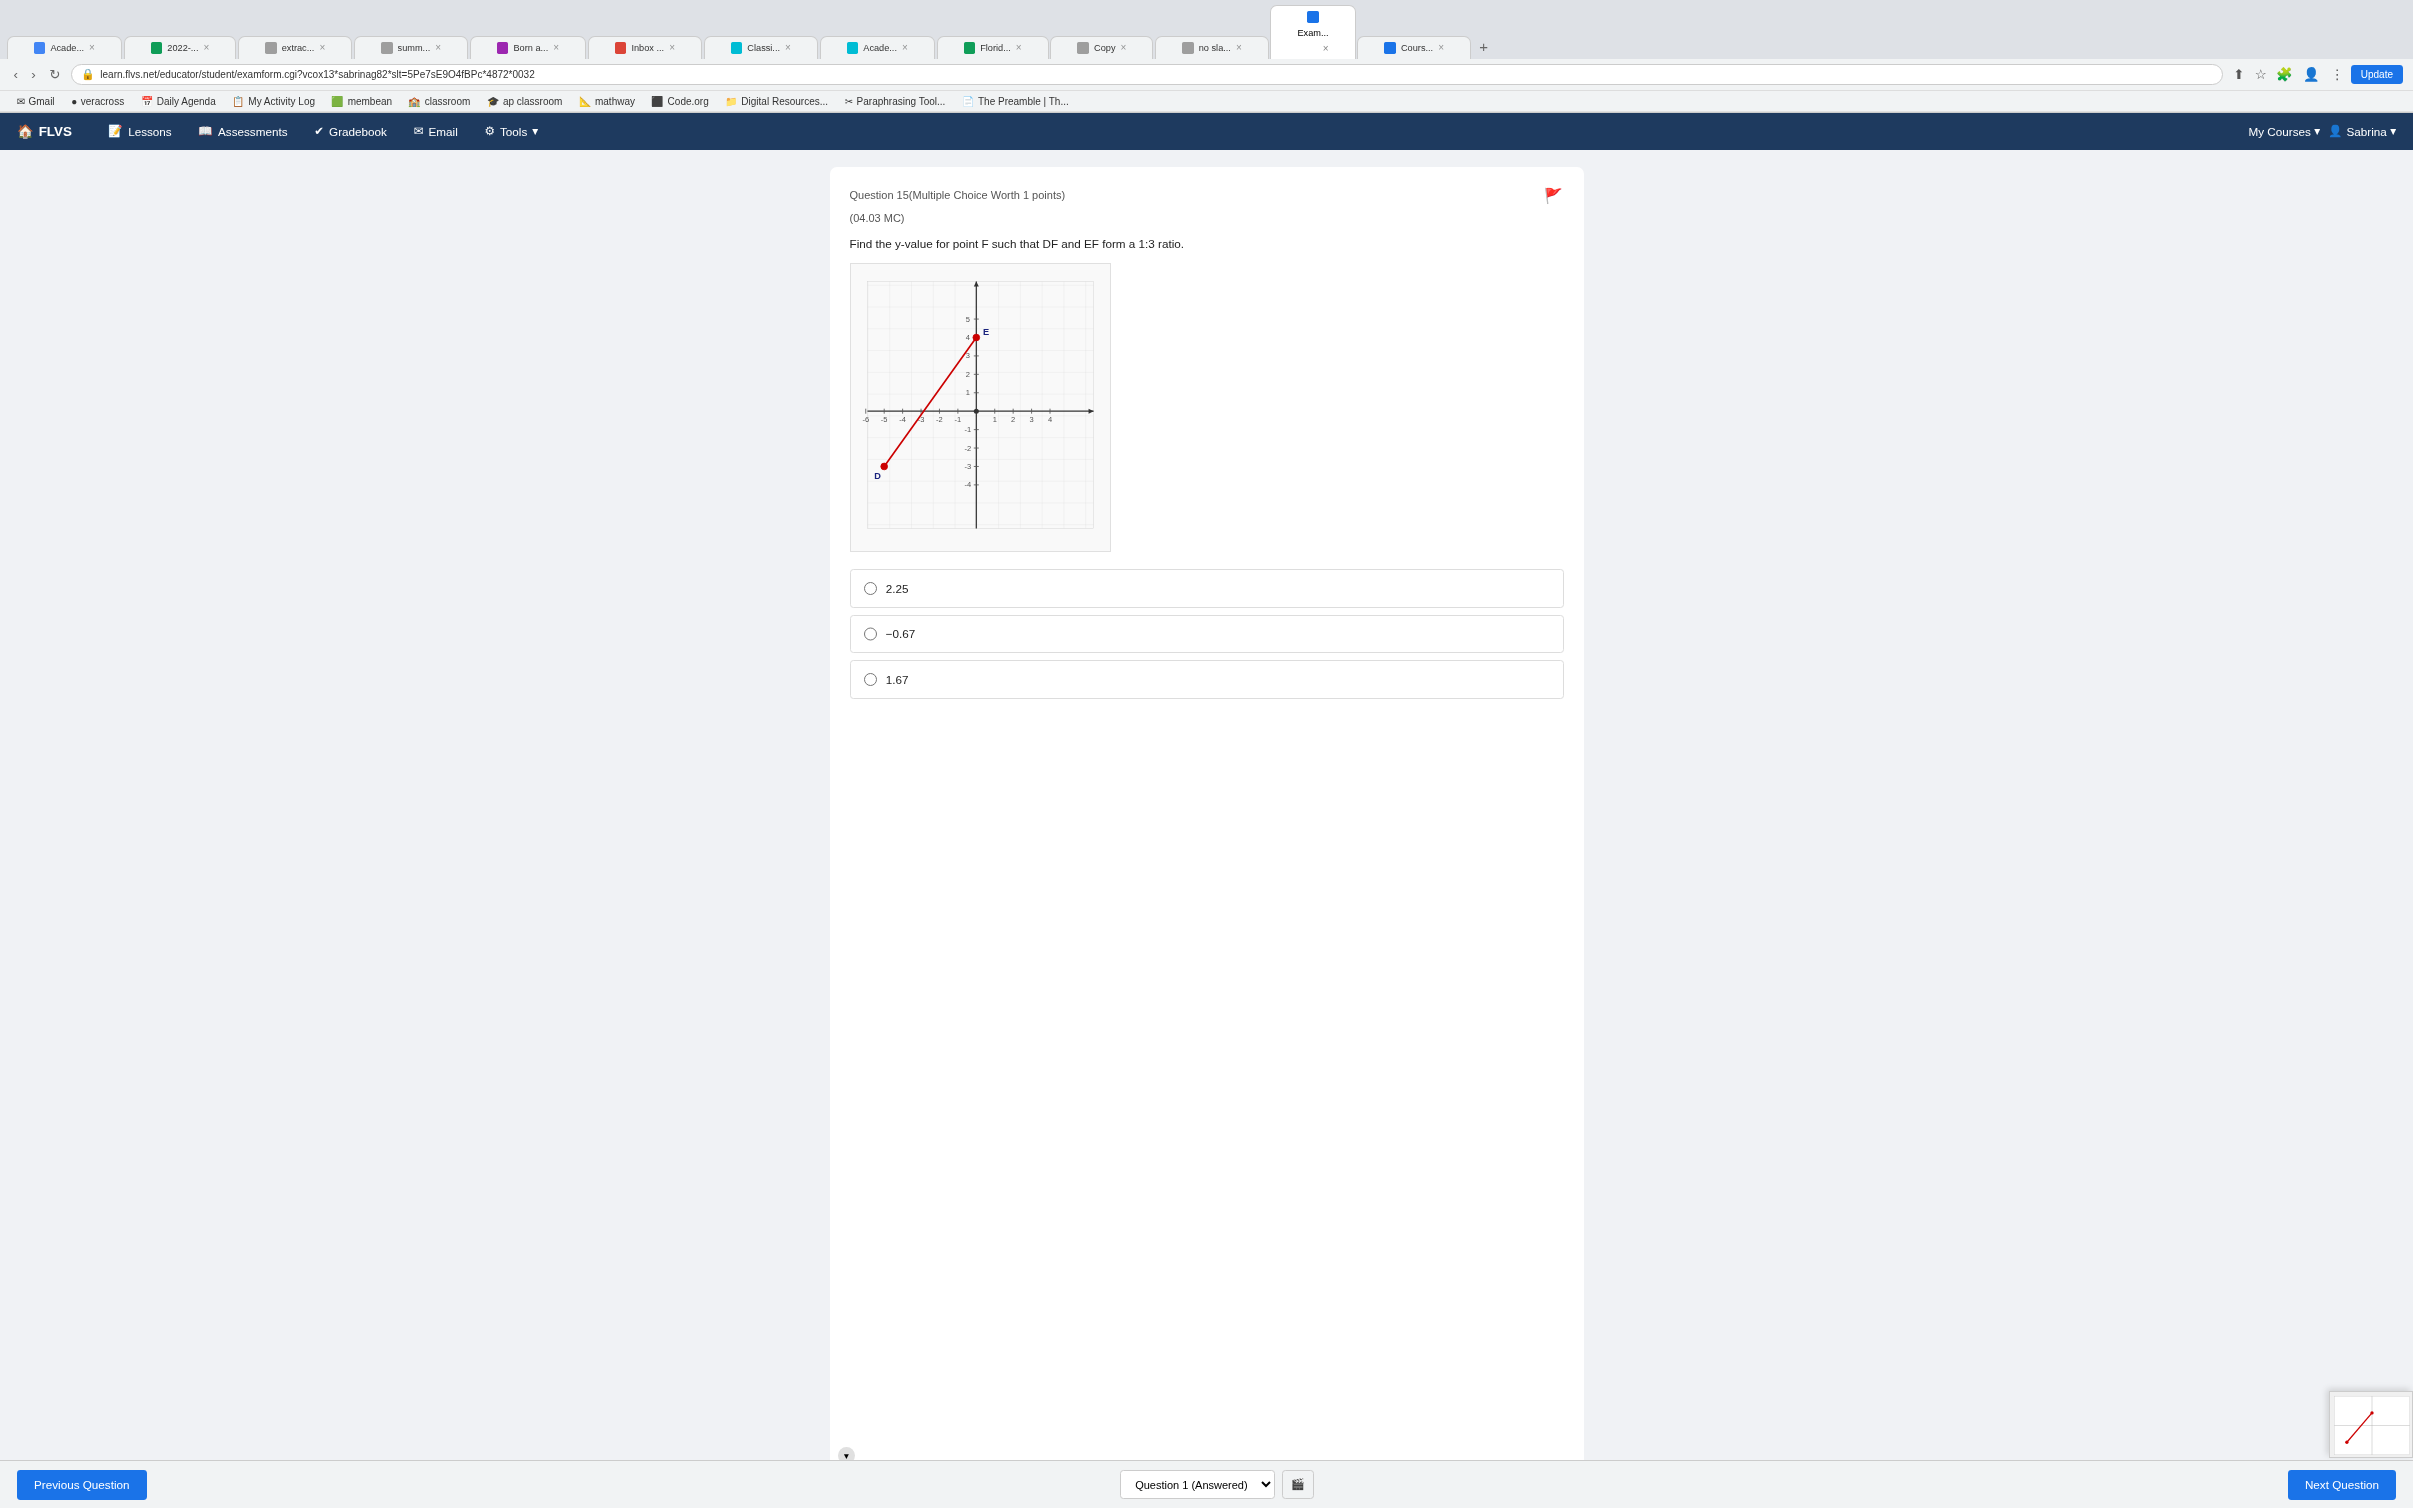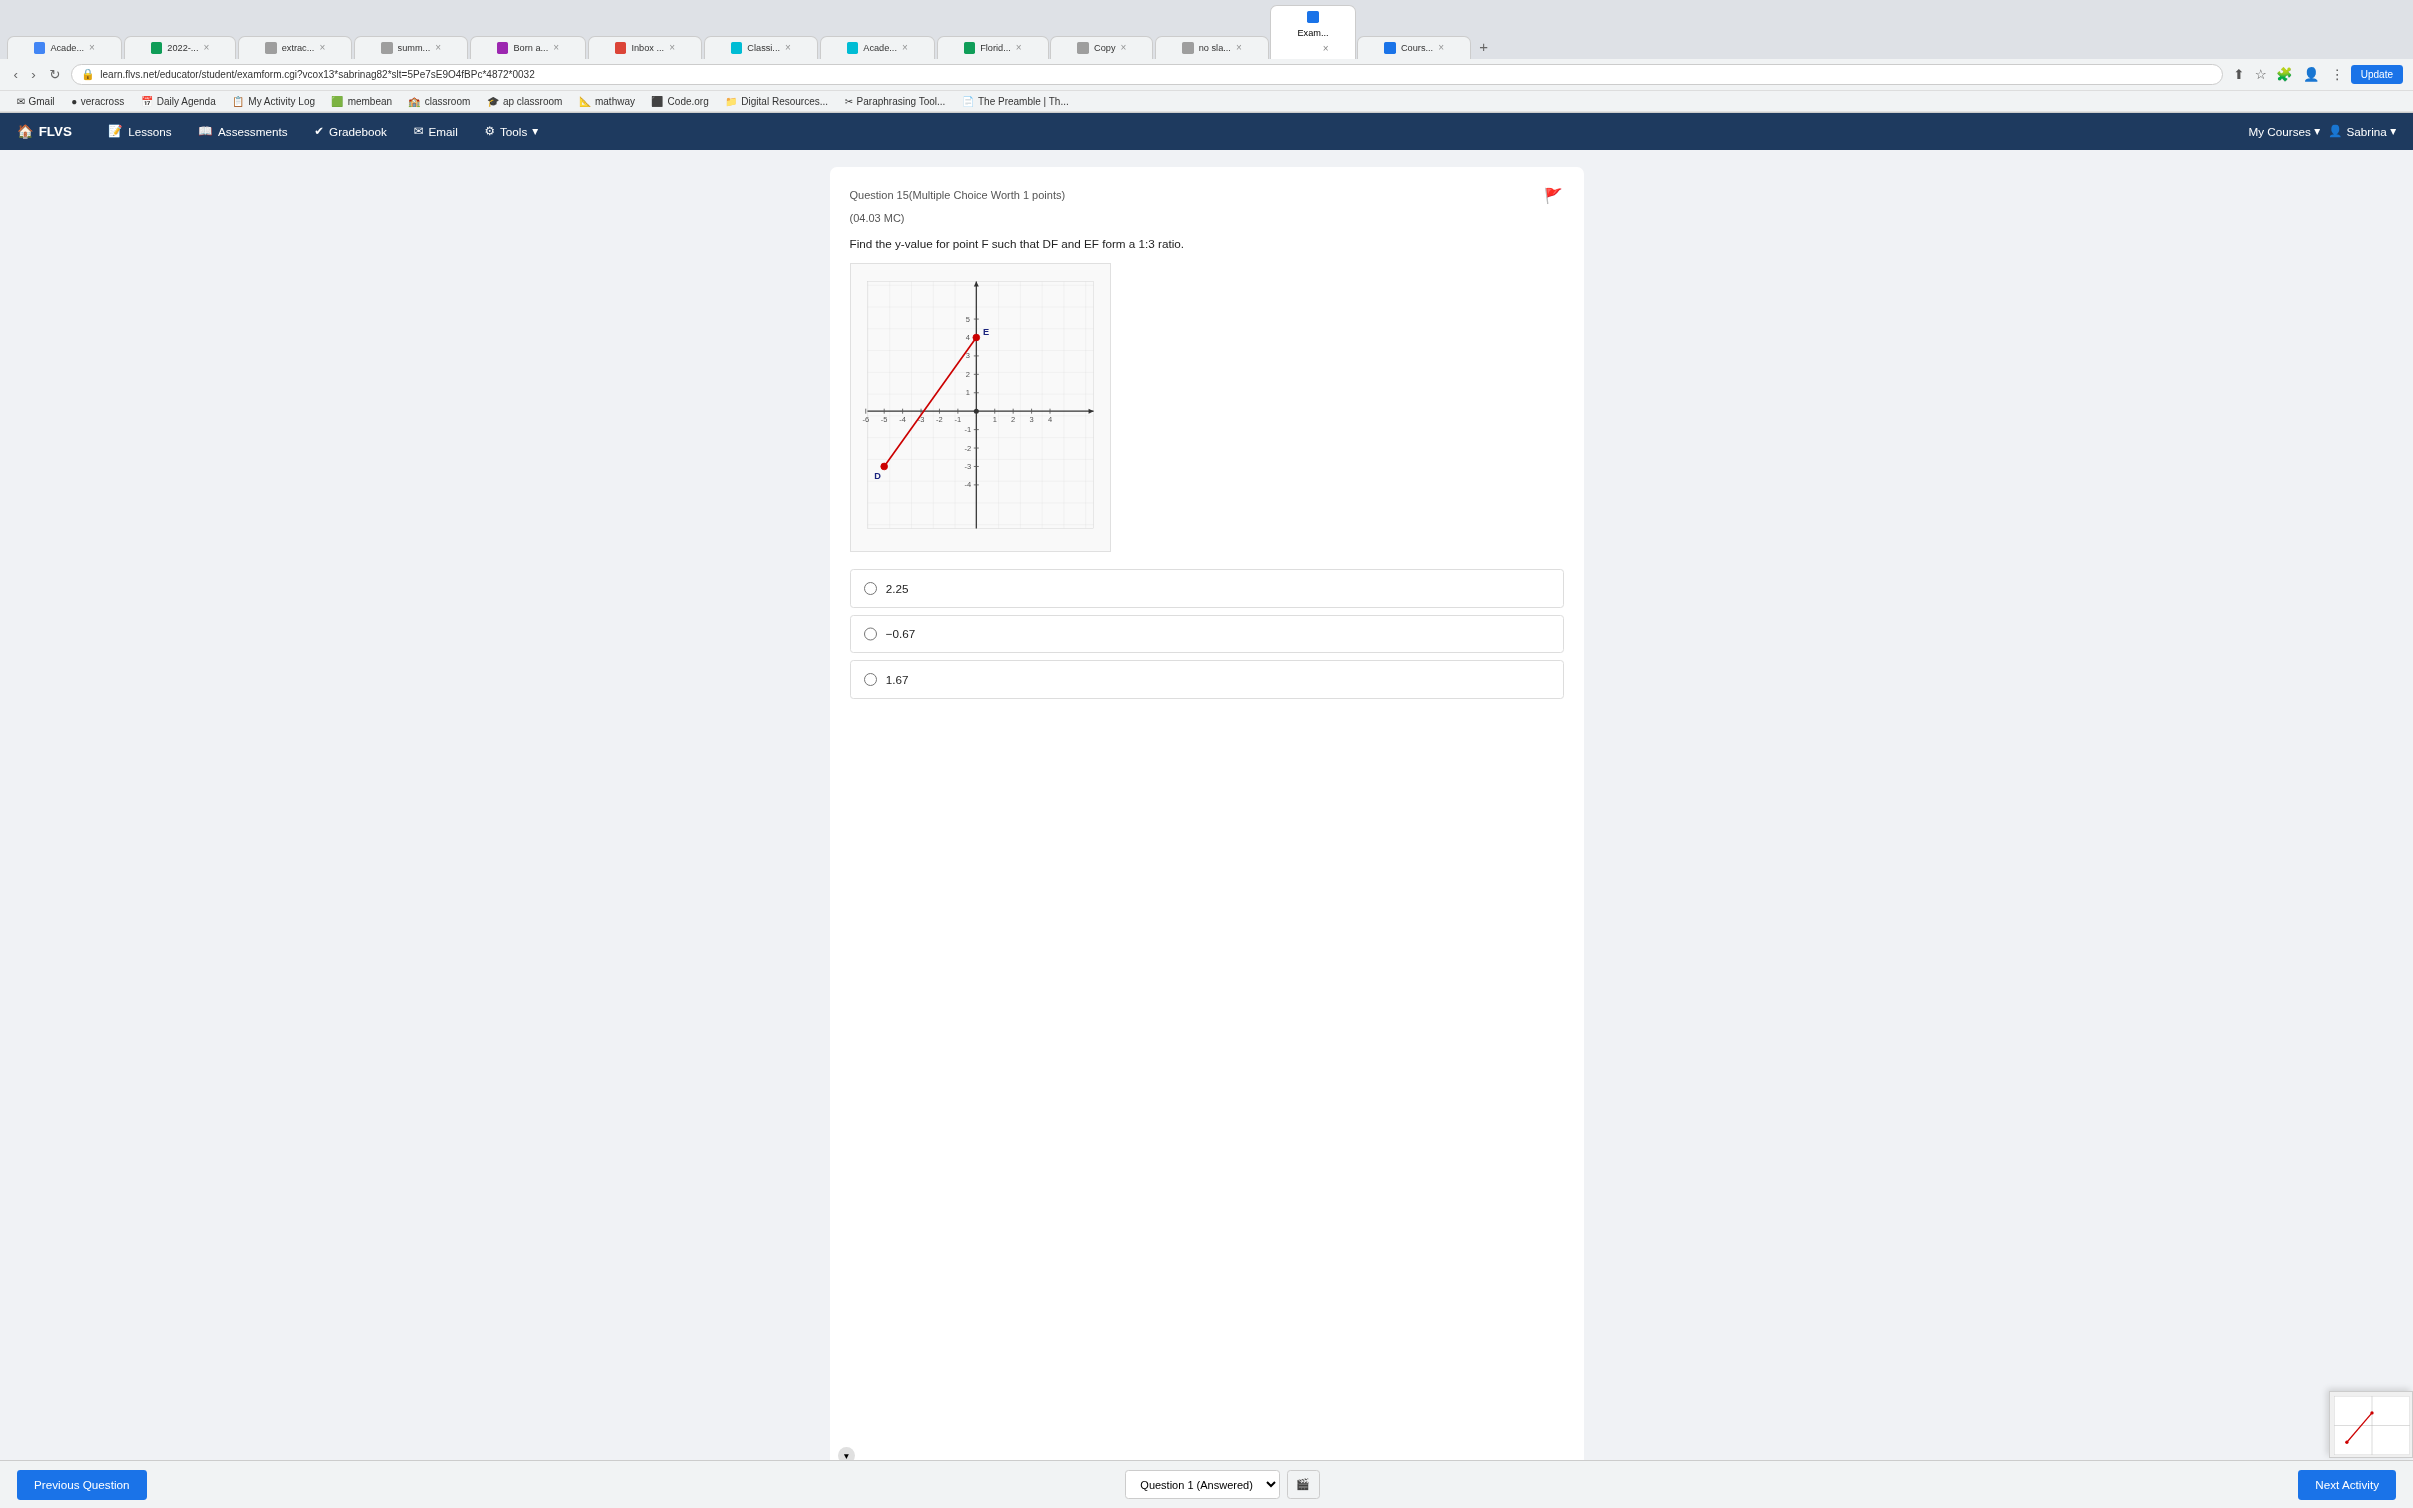--- a/index.html
+++ b/index.html
@@ -368,15 +368,15 @@
 </div>
 
 <div class="bottom-bar">
   <button class="prev-btn">Previous Question</button>
   <div class="question-selector">
     <select class="question-dropdown">
       <option>Question 1 (Answered)</option>
     </select>
     <button class="media-btn">🎬</button>
   </div>
-  <button class="next-btn">Next Activity</button>
+  <button class="next-btn">Next Question</button>
 </div>
 
 
 </body></html>

